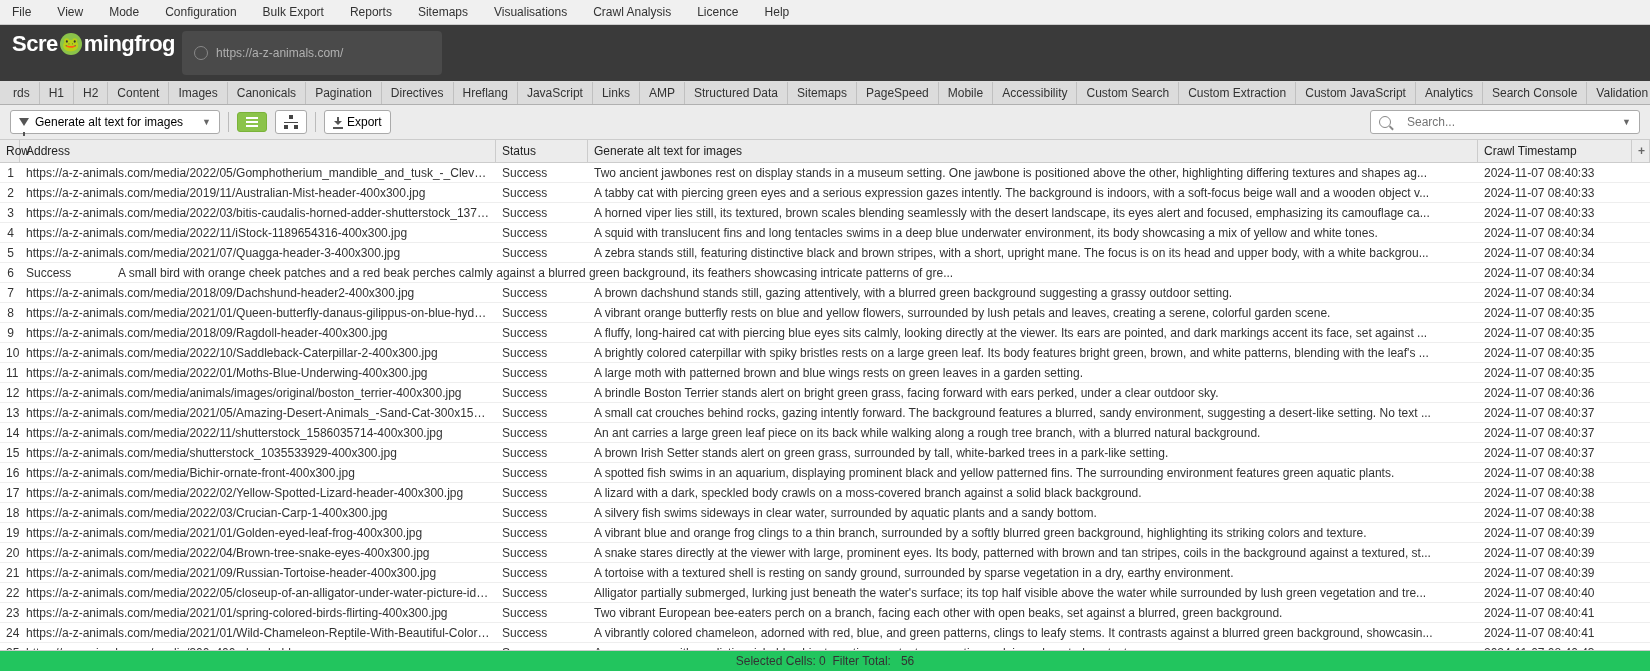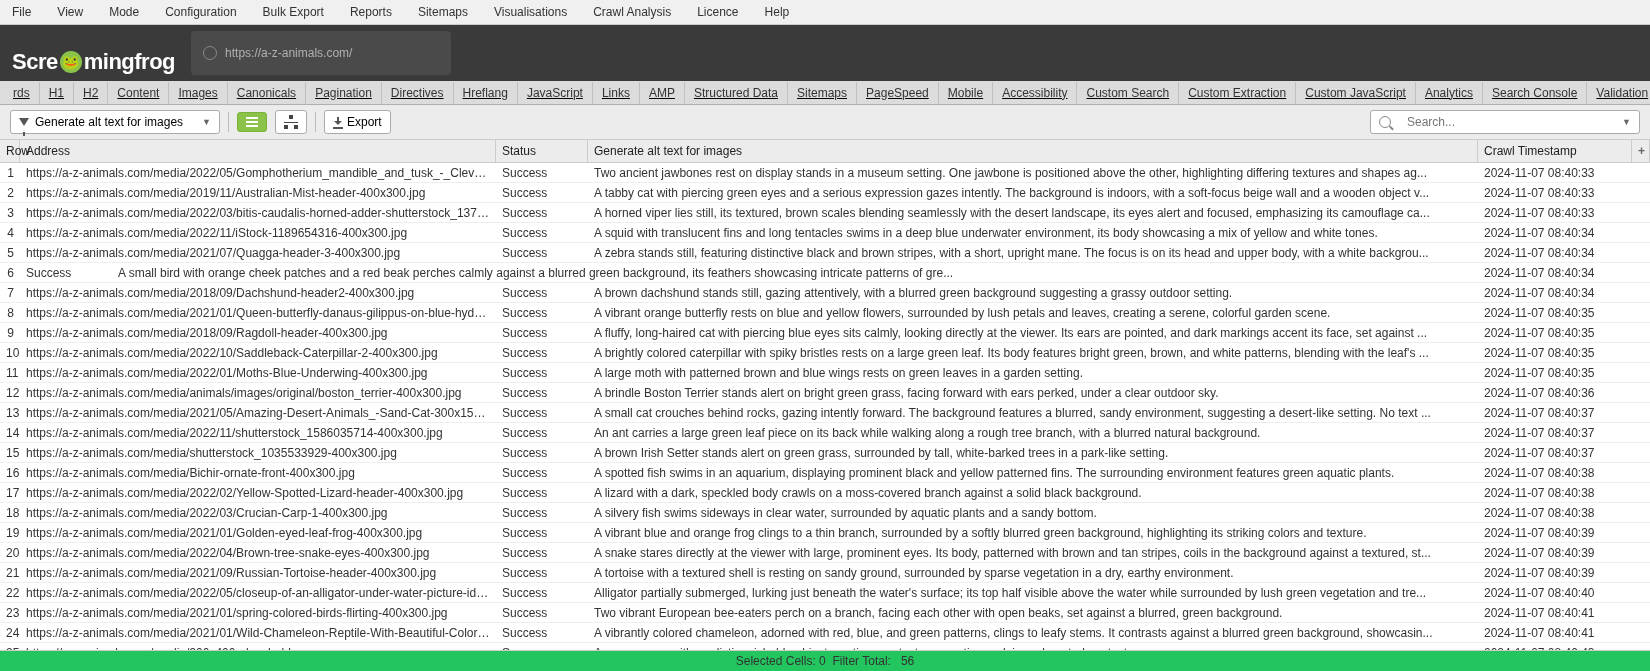--- a/index.html
+++ b/index.html
@@ -1,24 +1,24 @@
 <!DOCTYPE html>
 <html><head>
 <meta charset="utf-8">
 <style>
 * { margin: 0; padding: 0; box-sizing: border-box; font-family: Arial, sans-serif; }
 body { font-size: 12px; background: #fff; overflow: hidden; }
 .menubar { background: #f0f0f0; border-bottom: 1px solid #ccc; padding: 3px 8px; display: flex; gap: 18px; color: #333; }
 .menubar span { cursor: pointer; padding: 2px 4px; }
-.titlebar { background: #3a3a3a; display: flex; align-items: flex-end; padding: 6px 12px; gap: 16px; }
+.titlebar { background: #3a3a3a; display: flex; align-items: flex-start; padding: 6px 12px; gap: 7px; }
 .logo { color: #fff; font-size: 22px; font-weight: 600; display: flex; align-items: center; letter-spacing: -0.5px; }
 .logo-icon { display: inline-flex; width: 22px; height: 22px; background: #8bc34a; border-radius: 50%; margin: 0 2px; align-items: center; justify-content: center; font-size: 14px; color: #3a3a3a; }
 .urlbox { background: #4a4a4a; border-radius: 4px; padding: 15px 12px; color: #b0b0b0; display: flex; align-items: center; gap: 8px; min-width: 260px; }
 .globe { width: 14px; height: 14px; border: 1.5px solid #888; border-radius: 50%; position: relative; }
-.tabsbar { background: #dcdcdc; border-bottom: 1px solid #b0b0b0; display: flex; align-items: center; padding: 0 4px; height: 24px; overflow: hidden; text-decoration: underline; }
+.tabsbar { background: #dcdcdc; border-bottom: 1px solid #b0b0b0; display: flex; align-items: center; padding: 0 4px; height: 24px; overflow: hidden; }
 .tab { padding: 4px 9px; color: #333; cursor: pointer; border-right: 1px solid #c0c0c0; white-space: nowrap; font-size: 12px; }
 .toolbar { background: #ececec; border-bottom: 1px solid #ccc; padding: 5px 10px; display: flex; align-items: center; gap: 8px; }
 .filter-btn { background: #fff; border: 1px solid #aaa; border-radius: 3px; padding: 4px 8px; display: flex; align-items: center; gap: 6px; cursor: pointer; width: 210px; justify-content: space-between; }
 .filter-btn .left { display: flex; align-items: center; gap: 6px; }
 .icon-btn { border: 1px solid #aaa; border-radius: 3px; padding: 4px 8px; cursor: pointer; display: flex; align-items: center; gap: 4px; background:#fff; }
 .icon-btn.green { background: #8bc34a; border-color: #7ab33a; }
 .lines { display:flex; flex-direction:column; gap:2px;} .lines span{width:12px;height:2px;background:#fff;}
 .tree { width:14px; height:14px; position:relative;} .tree::before{content:"";position:absolute;top:0;left:5px;width:4px;height:4px;background:#444;} .tree::after{content:"";position:absolute;bottom:0;left:0;width:14px;height:6px;border-top:1px solid #444;} 
 .tree .n{position:absolute;bottom:0;width:4px;height:4px;background:#444;} .tree .n1{left:0;} .tree .n2{right:0;}
 .spacer { flex: 1; }

